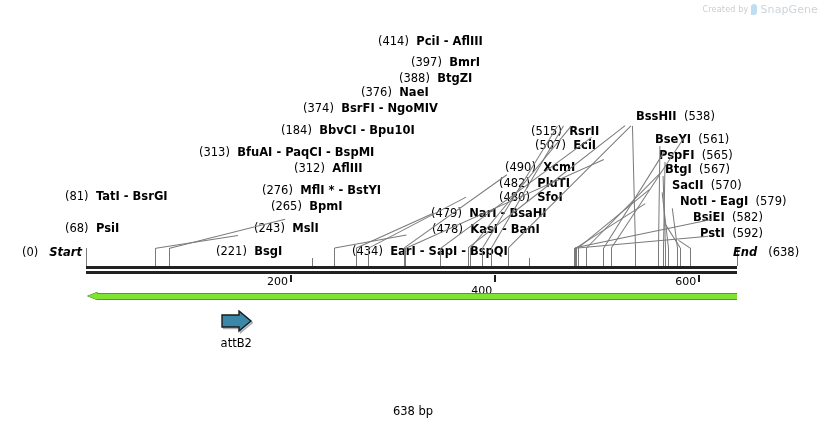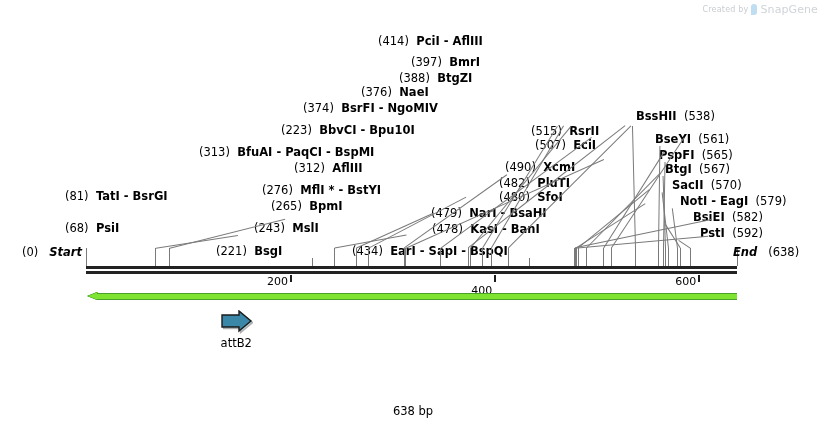--- a/index.html
+++ b/index.html
@@ -181,21 +181,21 @@
 
   <div id="enzyme-labels-layer">
       <div class="enz-label" style="left: 45px; top: 190px; margin-left: 20px;"><span class="pos">(81)</span>&nbsp;&nbsp;<span class="name">TatI</span><span class="sep"> - </span><span class="name">BsrGI</span></div>
       <div class="enz-label" style="left: 65px; top: 222px;"><span class="pos">(68)</span>&nbsp;&nbsp;<span class="name">PsiI</span></div>
       <div class="enz-label" style="left: 216px; top: 245px;"><span class="pos">(221)</span>&nbsp;&nbsp;<span class="name">BsgI</span></div>
       <div class="enz-label" style="left: 254px; top: 222px;"><span class="pos">(243)</span>&nbsp;&nbsp;<span class="name">MslI</span></div>
       <div class="enz-label" style="left: 271px; top: 200px;"><span class="pos">(265)</span>&nbsp;&nbsp;<span class="name">BpmI</span></div>
       <div class="enz-label" style="left: 262px; top: 184px;"><span class="pos">(276)</span>&nbsp;&nbsp;<span class="name">MflI *</span><span class="sep"> - </span><span class="name">BstYI</span></div>
       <div class="enz-label" style="left: 294px; top: 162px;"><span class="pos">(312)</span>&nbsp;&nbsp;<span class="name">AflIII</span></div>
       <div class="enz-label" style="left: 199px; top: 146px;"><span class="pos">(313)</span>&nbsp;&nbsp;<span class="name">BfuAI</span><span class="sep"> - </span><span class="name">PaqCI</span><span class="sep"> - </span><span class="name">BspMI</span></div>
-      <div class="enz-label" style="left: 281px; top: 124px;"><span class="pos">(223)</span>&nbsp;&nbsp;<span class="name">BbvCI</span><span class="sep"> - </span><span class="name">Bpu10I</span></div>
+      <div class="enz-label" style="left: 281px; top: 124px;"><span class="pos">(184)</span>&nbsp;&nbsp;<span class="name">BbvCI</span><span class="sep"> - </span><span class="name">Bpu10I</span></div>
       <div class="enz-label" style="left: 303px; top: 102px;"><span class="pos">(374)</span>&nbsp;&nbsp;<span class="name">BsrFI</span><span class="sep"> - </span><span class="name">NgoMIV</span></div>
       <div class="enz-label" style="left: 361px; top: 86px;"><span class="pos">(376)</span>&nbsp;&nbsp;<span class="name">NaeI</span></div>
       <div class="enz-label" style="left: 399px; top: 72px;"><span class="pos">(388)</span>&nbsp;&nbsp;<span class="name">BtgZI</span></div>
       <div class="enz-label" style="left: 411px; top: 56px;"><span class="pos">(397)</span>&nbsp;&nbsp;<span class="name">BmrI</span></div>
       <div class="enz-label" style="left: 378px; top: 35px;"><span class="pos">(414)</span>&nbsp;&nbsp;<span class="name">PciI</span><span class="sep"> - </span><span class="name">AflIII</span></div>
       <div class="enz-label" style="left: 352px; top: 245px;"><span class="pos">(434)</span>&nbsp;&nbsp;<span class="name">EarI</span><span class="sep"> - </span><span class="name">SapI</span><span class="sep"> - </span><span class="name">BspQI</span></div>
       <div class="enz-label" style="left: 432px; top: 223px;"><span class="pos">(478)</span>&nbsp;&nbsp;<span class="name">KasI</span><span class="sep"> - </span><span class="name">BanI</span></div>
       <div class="enz-label" style="left: 431px; top: 207px;"><span class="pos">(479)</span>&nbsp;&nbsp;<span class="name">NarI</span><span class="sep"> - </span><span class="name">BsaHI</span></div>
       <div class="enz-label" style="left: 499px; top: 191px;"><span class="pos">(480)</span>&nbsp;&nbsp;<span class="name">SfoI</span></div>
       <div class="enz-label" style="left: 499px; top: 177px;"><span class="pos">(482)</span>&nbsp;&nbsp;<span class="name">PluTI</span></div>

